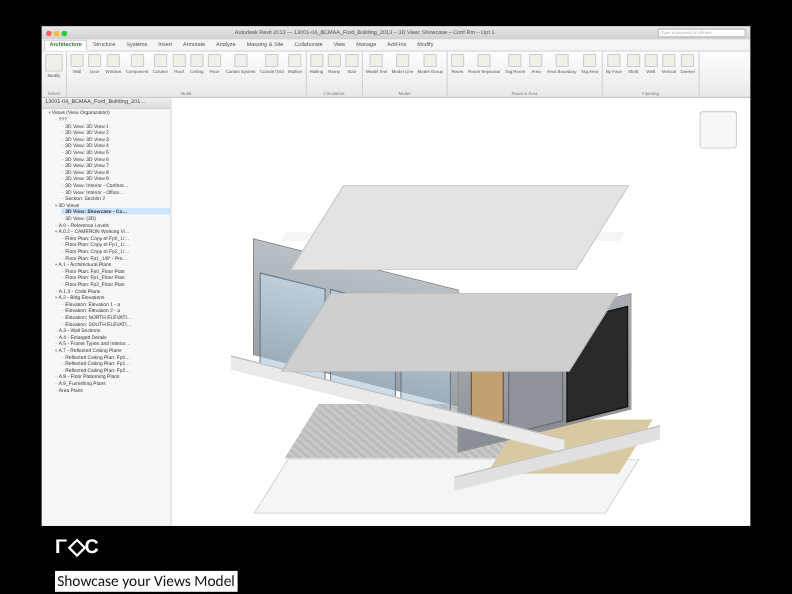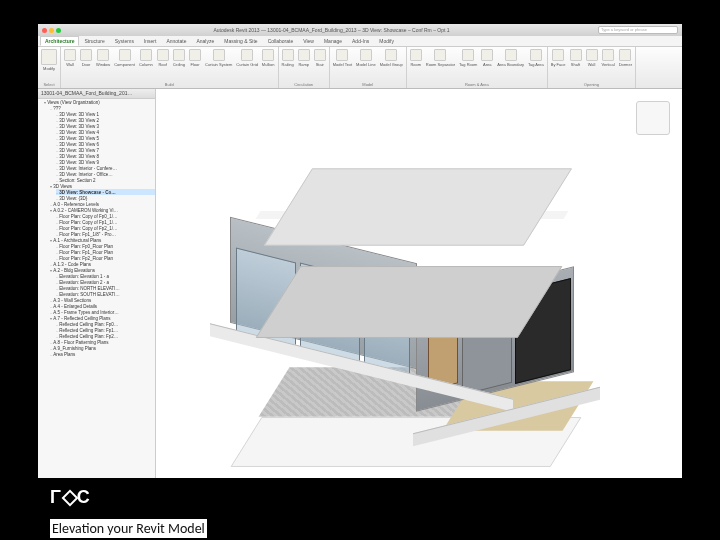--- a/index.html
+++ b/index.html
@@ -325,14 +325,14 @@
           <div class="iso roof-top"></div>
         </div>
       </div>
     </div>
 
   </div>
 
   <div class="footer-logo">
     <span>Γ<span class="sq"></span>C</span>
   </div>
-  <div class="caption">Elevation your Revit Model</div>
+  <div class="caption">Showcase your Views Model</div>
 </div>
 
 </body></html>

